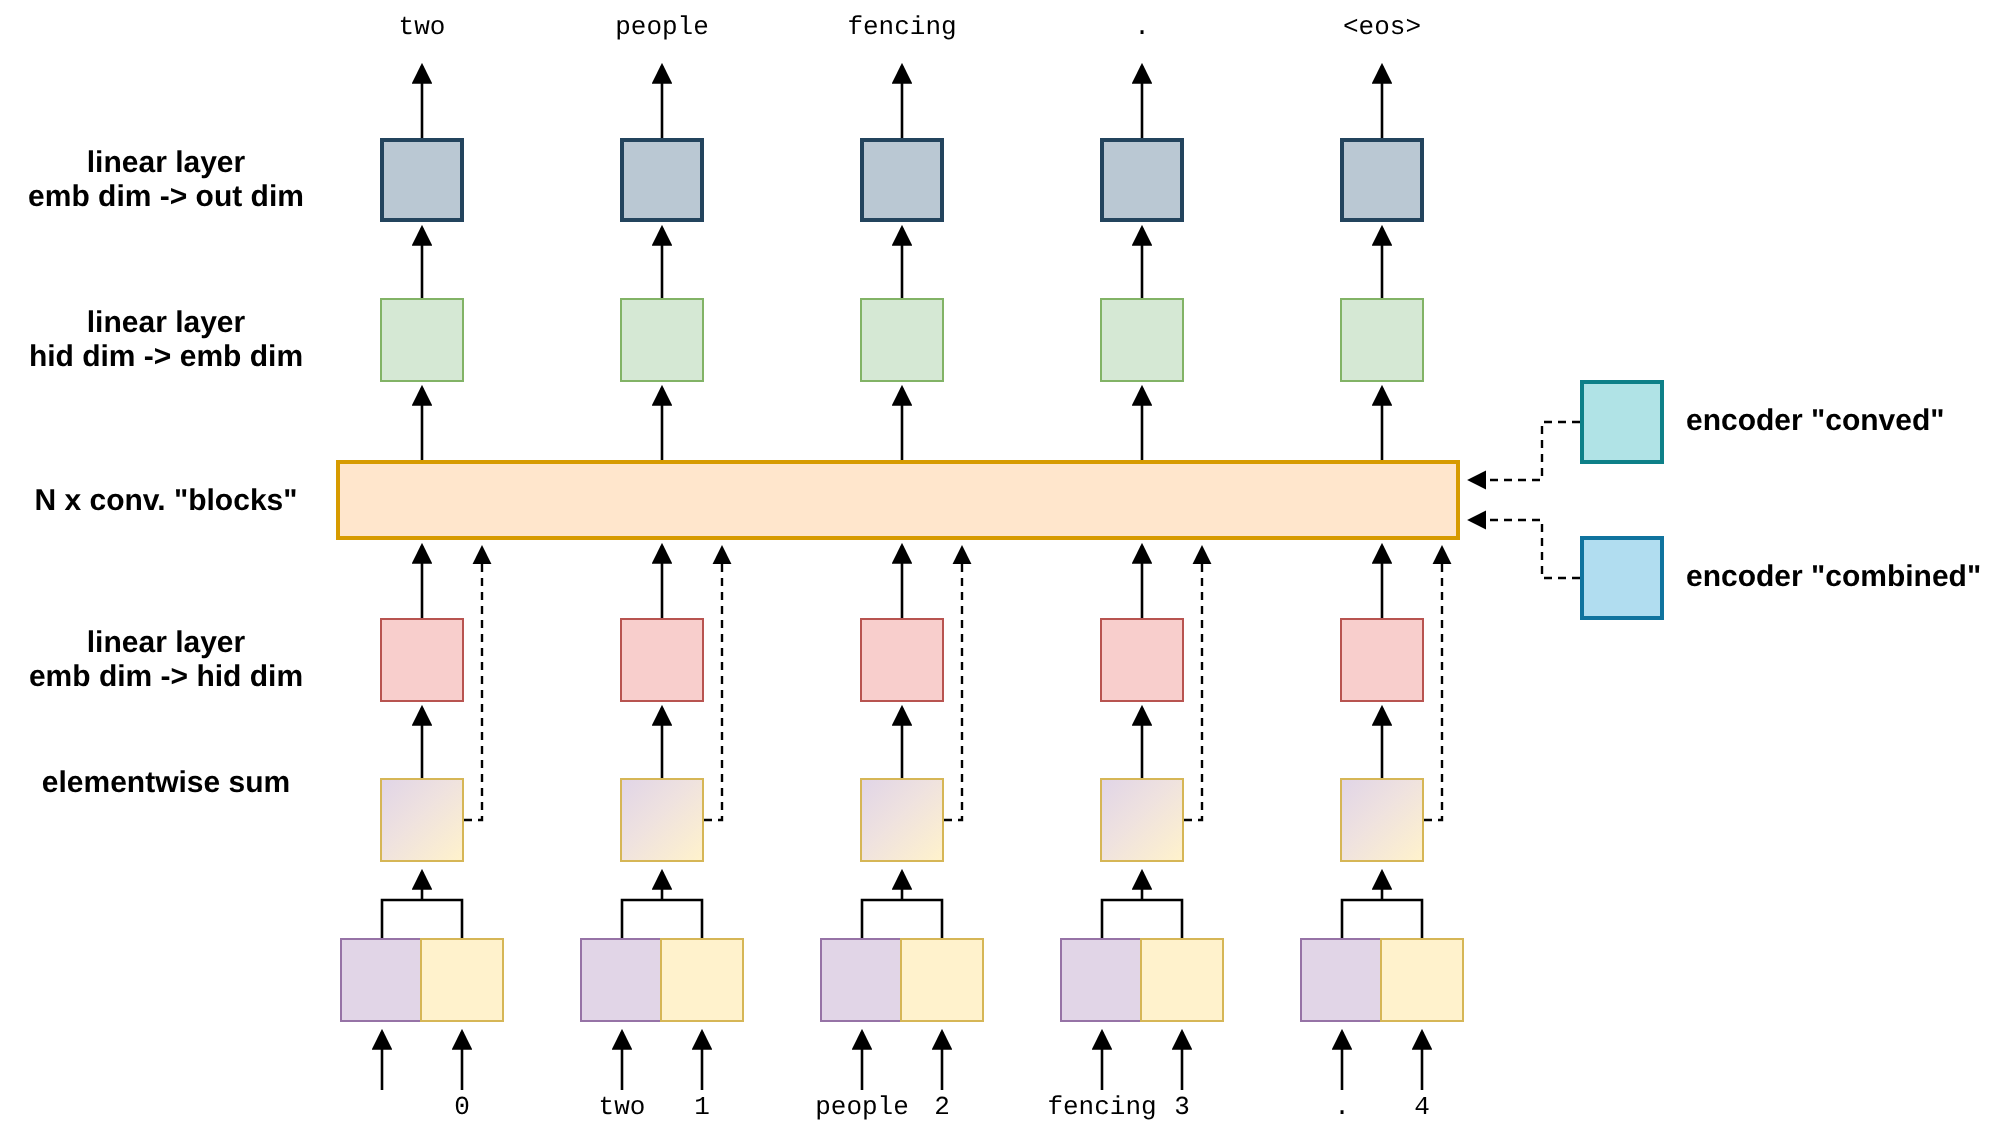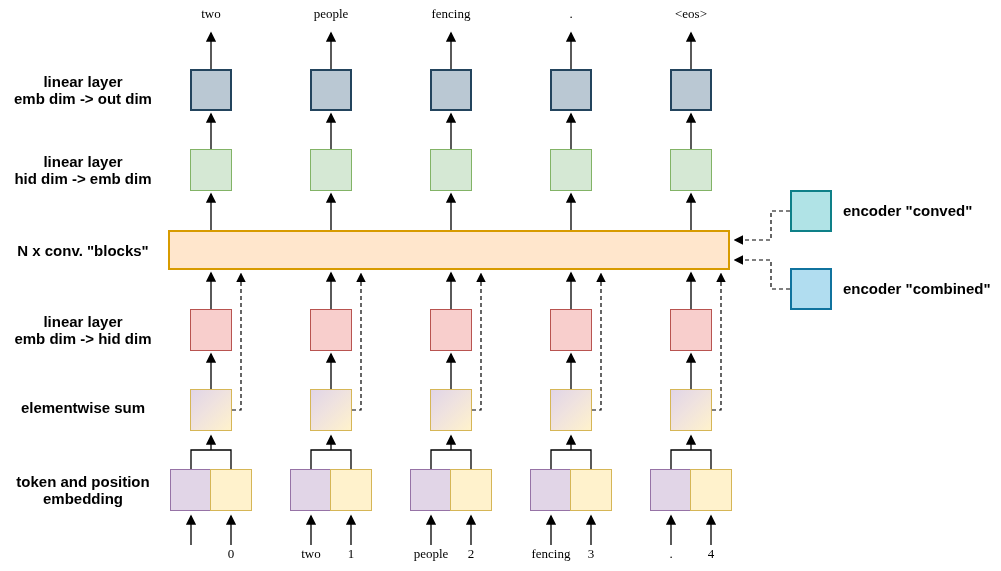--- a/index.html
+++ b/index.html
@@ -20,21 +20,21 @@
   .conv-bar   {position:absolute;left:168px;top:230px;width:562px;height:40px;box-sizing:border-box;
                background:#ffe6cc;border:2px solid #d79b00;z-index:2;}
   .teal-box   {width:42px;height:42px;background:#b0e3e6;border:2px solid #0e8088;}
   .ltblue-box {width:42px;height:42px;background:#b1ddf0;border:2px solid #10739e;}
 
   .rowlabel{position:absolute;left:0;width:166px;text-align:center;z-index:3;
             font-weight:bold;font-size:15px;line-height:17px;color:#000;white-space:pre-line;}
   .enclabel{position:absolute;left:843px;width:170px;z-index:3;
             font-weight:bold;font-size:15px;line-height:18px;color:#000;}
   .tok{position:absolute;width:100px;text-align:center;z-index:3;
-       font-family:Liberation Serif, serif;font-size:13px;color:#000;}
+       font-family:Liberation Mono, monospace;font-size:13px;color:#000;}
 </style>
 </head>
 <body>
 
 <div class="diagram">
 
   <svg class="connectors" width="1001" height="571" viewBox="0 0 1001 571">
     <defs>
       <marker id="ah" viewBox="0 0 10 10" refX="8.5" refY="5" markerWidth="8" markerHeight="8" orient="auto-start-reverse">
           <path d="M0 0 L10 5 L0 10 Z" style="fill:#000;stroke:none"></path>
@@ -100,23 +100,21 @@
     <path class="dash" d="M790 289 H771 V260 H735" marker-end="url(#ah)"></path>
   </svg>
 
   <div class="rowlabel" style="top:73px">linear layer
 emb dim -&gt; out dim</div>
   <div class="rowlabel" style="top:153px">linear layer
 hid dim -&gt; emb dim</div>
   <div class="rowlabel" style="top:242px">N x conv. "blocks"</div>
   <div class="rowlabel" style="top:313px">linear layer
 emb dim -&gt; hid dim</div>
-  <div class="rowlabel" style="top:399px">elementwise sum</div>
-  <div class="rowlabel" style="top:473px">token and position
-embedding</div>
+  <div class="rowlabel" style="top:383px">elementwise sum</div>
 
   <div class="conv-bar"></div>
 
   <div class="tok" style="left:161px;top:6px">two</div>
   <div class="box blue-box" style="left:190px;top:69px"></div>
   <div class="box green-box" style="left:190px;top:149px"></div>
   <div class="box red-box" style="left:190px;top:309px"></div>
   <div class="box sum-box" style="left:190px;top:389px"></div>
   <div class="box purple-box" style="left:170px;top:469px"></div>
   <div class="box yellow-box" style="left:210px;top:469px"></div>

